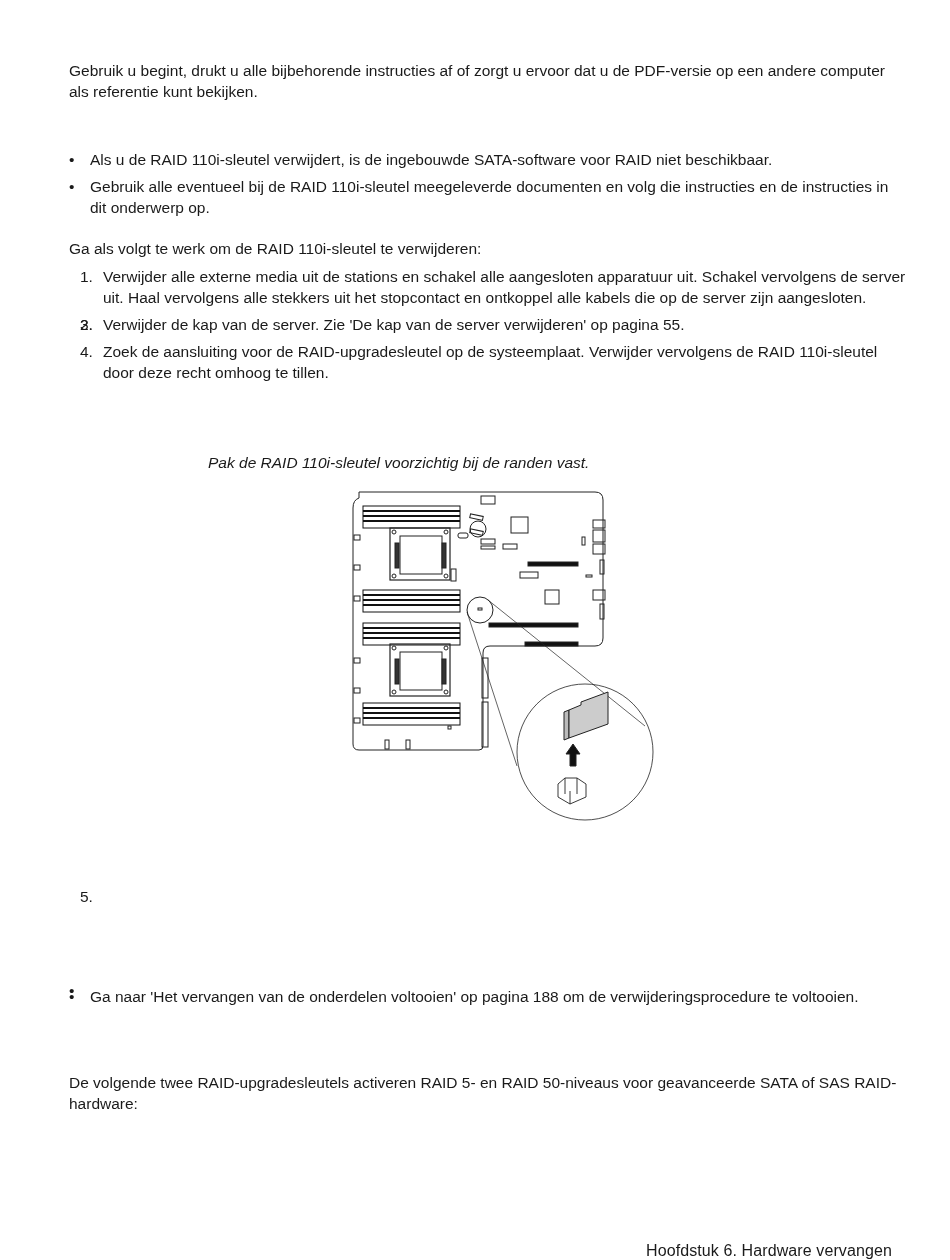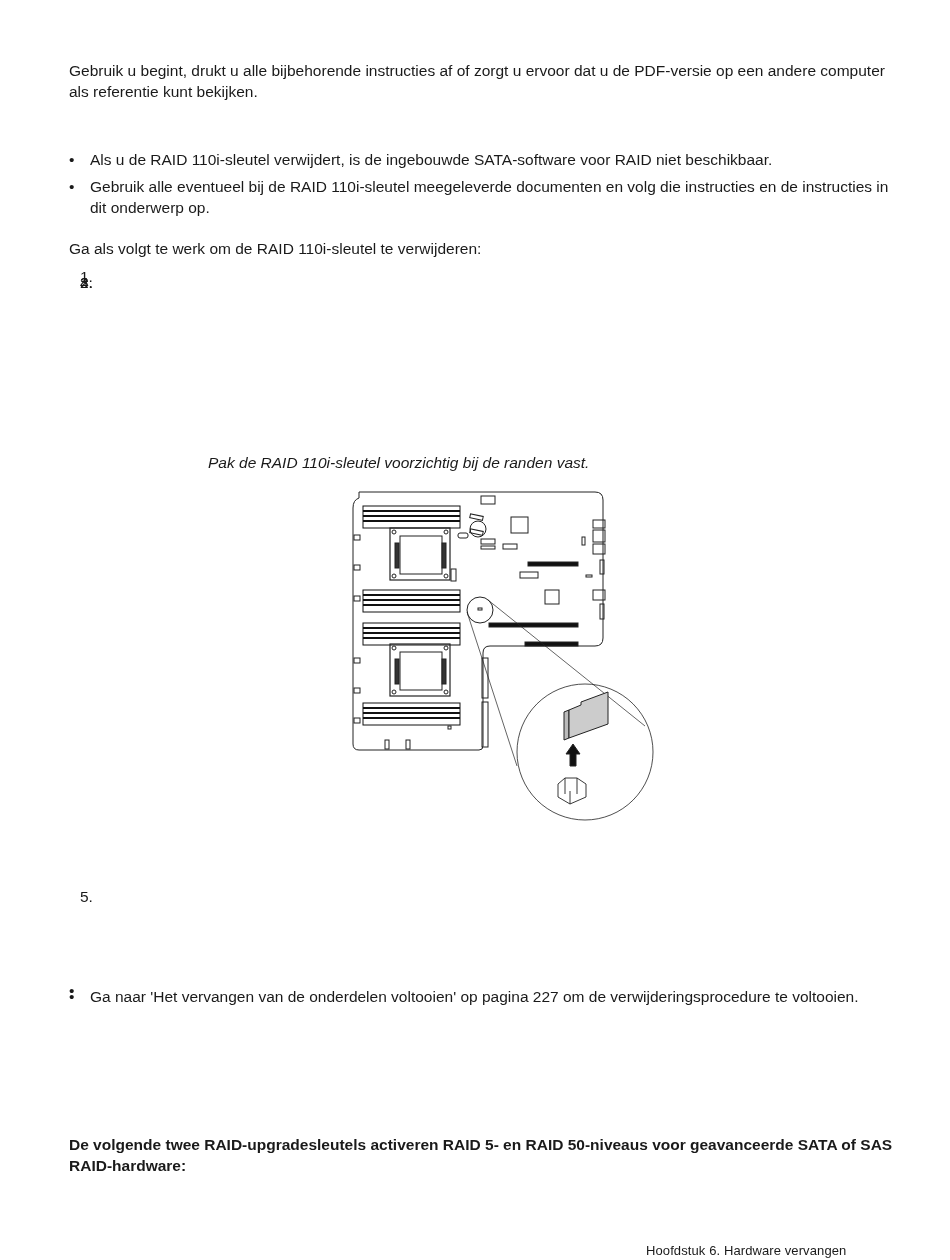--- a/index.html
+++ b/index.html
@@ -9,21 +9,21 @@
     font-size: 15.5px; line-height: 21px;
   }
   .abs { position: absolute; }
   .para { left: 69px; width: 840px; }
   .bullet-list { left: 69px; width: 840px; margin: 0; padding: 0; list-style: none; }
   .bullet-list li { position: relative; padding-left: 21px; margin-bottom: 6px; }
   .bullet-list li .dot { position: absolute; left: 0; top: 0; }
   .step-list { left: 69px; width: 840px; margin: 0; padding: 0; list-style: none; }
   .step-list li { position: relative; padding-left: 34px; margin-bottom: 6px; }
   .step-list li .num { position: absolute; left: 11px; top: 0; }
-  .footer { font-size: 13px; letter-spacing: 0.1px; }
+  .footer { font-size: 16px; letter-spacing: 0.1px; }
 </style>
 </head>
 <body>
 
 <div class="abs para" style="top:60px;">Gebruik u begint, drukt u alle bijbehorende instructies af of zorgt u ervoor dat u de PDF-versie op een andere computer als referentie kunt bekijken.</div>
 
 <ul class="abs bullet-list" style="top:149px;">
   <li>
     <span class="dot">•</span>
     <span>Als u de RAID 110i-sleutel verwijdert, is de ingebouwde SATA-software voor RAID niet beschikbaar.</span>
@@ -32,29 +32,32 @@
     <span class="dot">•</span>
     <span>Gebruik alle eventueel bij de RAID 110i-sleutel meegeleverde documenten en volg die instructies en de instructies in dit onderwerp op.</span>
   </li>
 </ul>
 
 <div class="abs para" style="top:238px;">Ga als volgt te werk om de RAID 110i-sleutel te verwijderen:</div>
 
 <ol class="abs step-list" style="top:266px;">
   <li>
     <span class="num">1.</span>
+    <span>Verwijder alle externe media uit de stations en schakel alle aangesloten apparatuur uit. Schakel vervolgens de server uit. Haal vervolgens alle stekkers uit het stopcontact en ontkoppel alle kabels die op de server zijn aangesloten.</span>
   </li>
   <li>
     <span class="num">2.</span>
   </li>
   <li>
     <span class="num">3.</span>
+    <span>Verwijder de kap van de server. Zie 'De kap van de server verwijderen' op pagina 55.</span>
   </li>
   <li>
     <span class="num">4.</span>
+    <span>Zoek de aansluiting voor de RAID-upgradesleutel op de systeemplaat. Verwijder vervolgens de RAID 110i-sleutel door deze recht omhoog te tillen.</span>
   </li>
 </ol>
 
 <div class="abs" style="top:452px; left:208px; width:600px;font-style:italic;">Pak de RAID 110i-sleutel voorzichtig bij de randen vast.</div>
 
 <svg class="abs" style="left:345px; top:488px;" width="315" height="340" viewBox="0 0 315 340" fill="none" stroke="#222" stroke-width="1">
 
   <path d="M14,4 L250,4 Q258,4 258,12 L258,150 Q258,158 250,158 L145,158 Q138,158 138,165 L138,258 Q138,262 134,262 L14,262 Q8,262 8,256 L8,20 Q8,12 14,10 Z"></path>
 
   <g>
@@ -169,19 +172,19 @@
   </li>
 
 </ol>
 
 <ul class="abs bullet-list" style="top:980px;">
   <li>
     <span class="dot">•</span>
   </li>
   <li>
     <span class="dot">•</span>
-    <span>Ga naar 'Het vervangen van de onderdelen voltooien' op pagina 227 om de verwijderingsprocedure te voltooien.</span>
+    <span>Ga naar 'Het vervangen van de onderdelen voltooien' op pagina 188 om de verwijderingsprocedure te voltooien.</span>
   </li>
 </ul>
 
-<div class="abs para" style="top:1134px;font-weight:bold;">De volgende twee RAID-upgradesleutels activeren RAID 5- en RAID 50-niveaus voor geavanceerde SATA of SAS RAID-hardware:</div>
+<div class="abs para" style="top:1072px;">De volgende twee RAID-upgradesleutels activeren RAID 5- en RAID 50-niveaus voor geavanceerde SATA of SAS RAID-hardware:</div>
 
 <div class="abs footer" style="top:1240px; left:646px; width:280px;">Hoofdstuk 6.  Hardware vervangen</div>
 
 </body></html>

